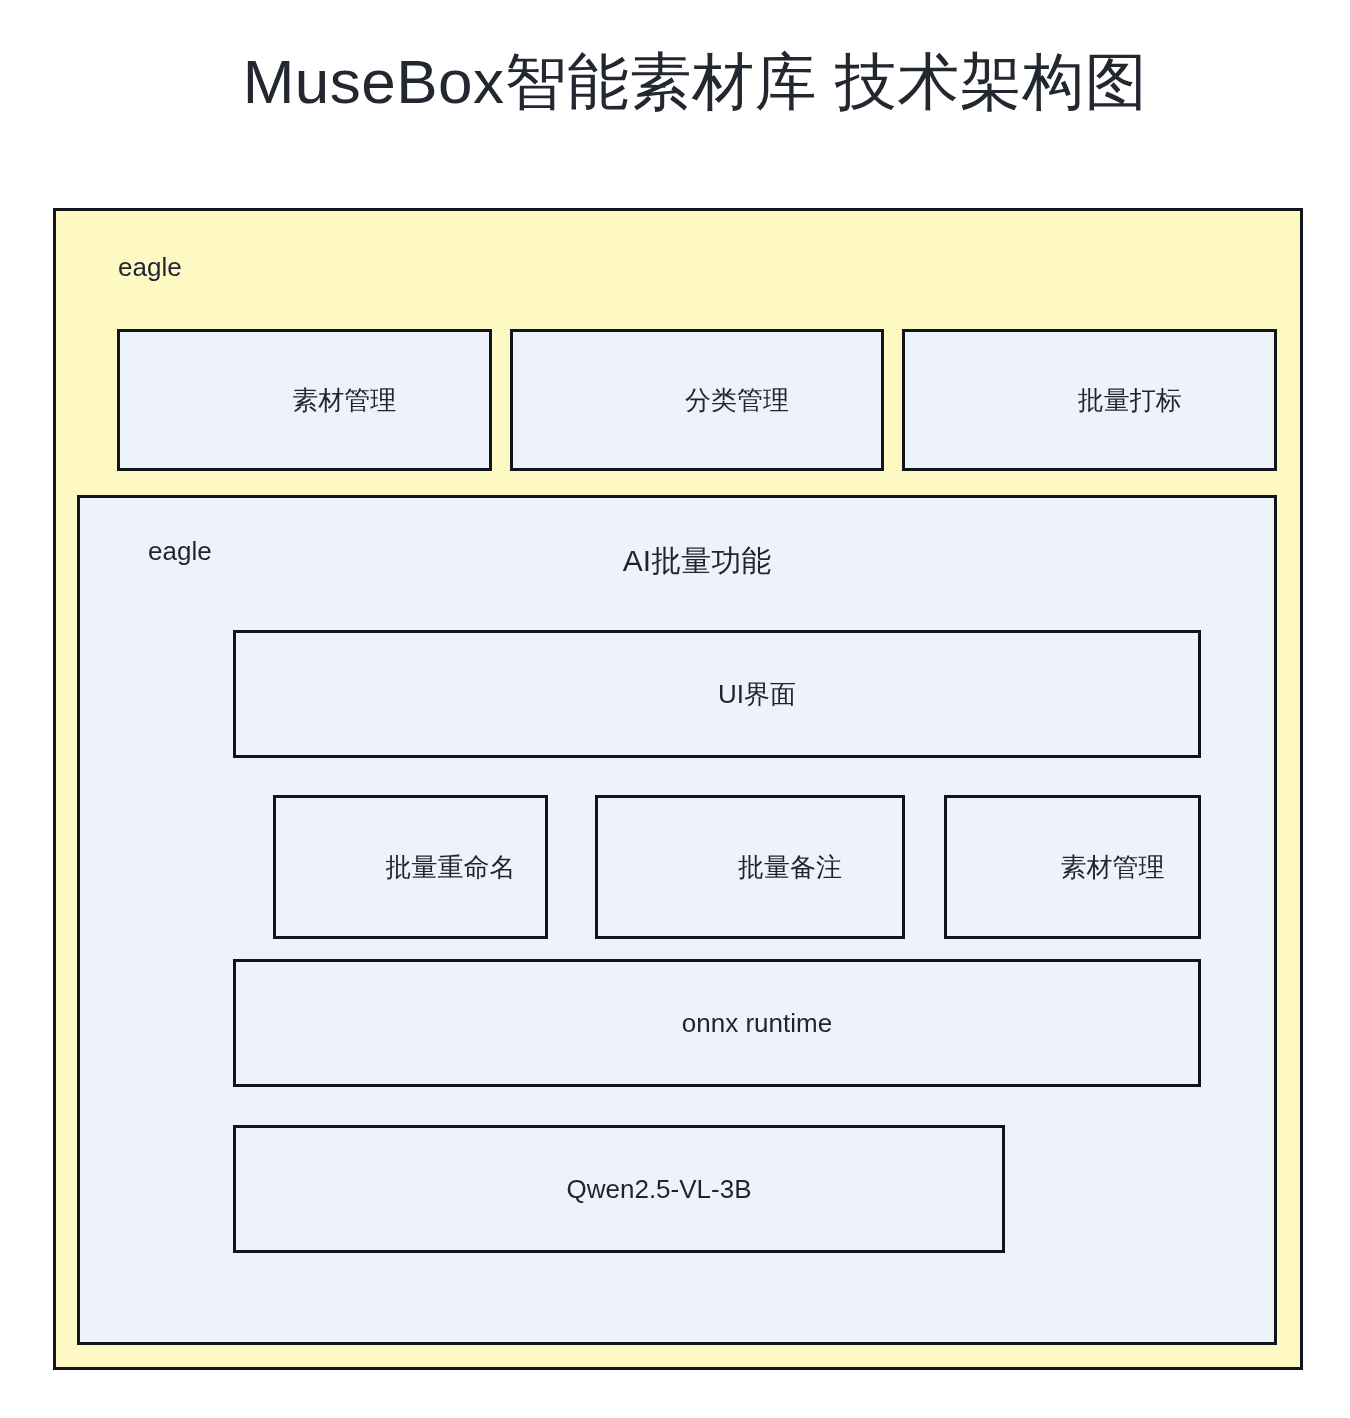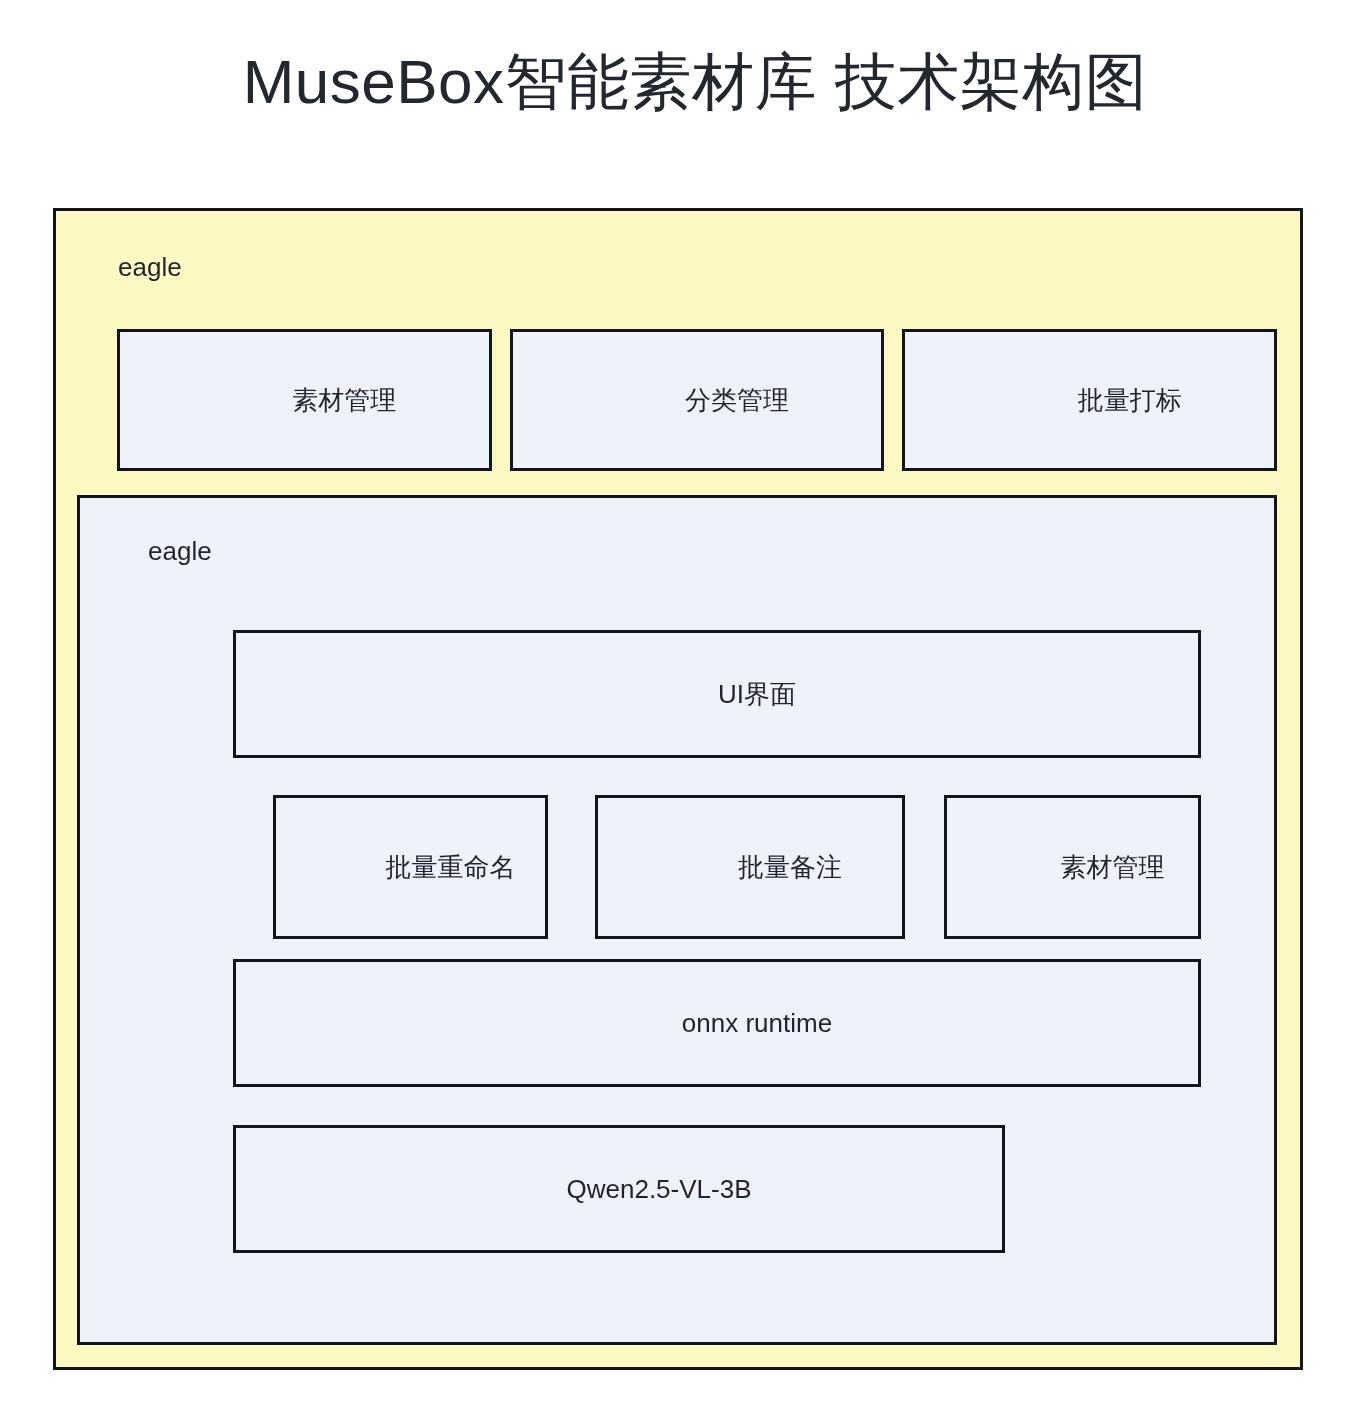--- a/index.html
+++ b/index.html
@@ -177,20 +177,21 @@
     <div class="node">
       <span class="node-label">批量打标</span>
     </div>
 
   </div>
 
   <div id="plugin-container">
 
     <div id="plugin-container-label">eagle</div>
 
+    <div id="plugin-title">AI批量功能</div>
 
     <div id="plugin-inner">
 
       <div id="ui-layer" class="node">
         <span class="node-label">UI界面</span>
       </div>
 
       <div id="batch-ops-row">
 
         <div id="batch-rename-box" class="node">

